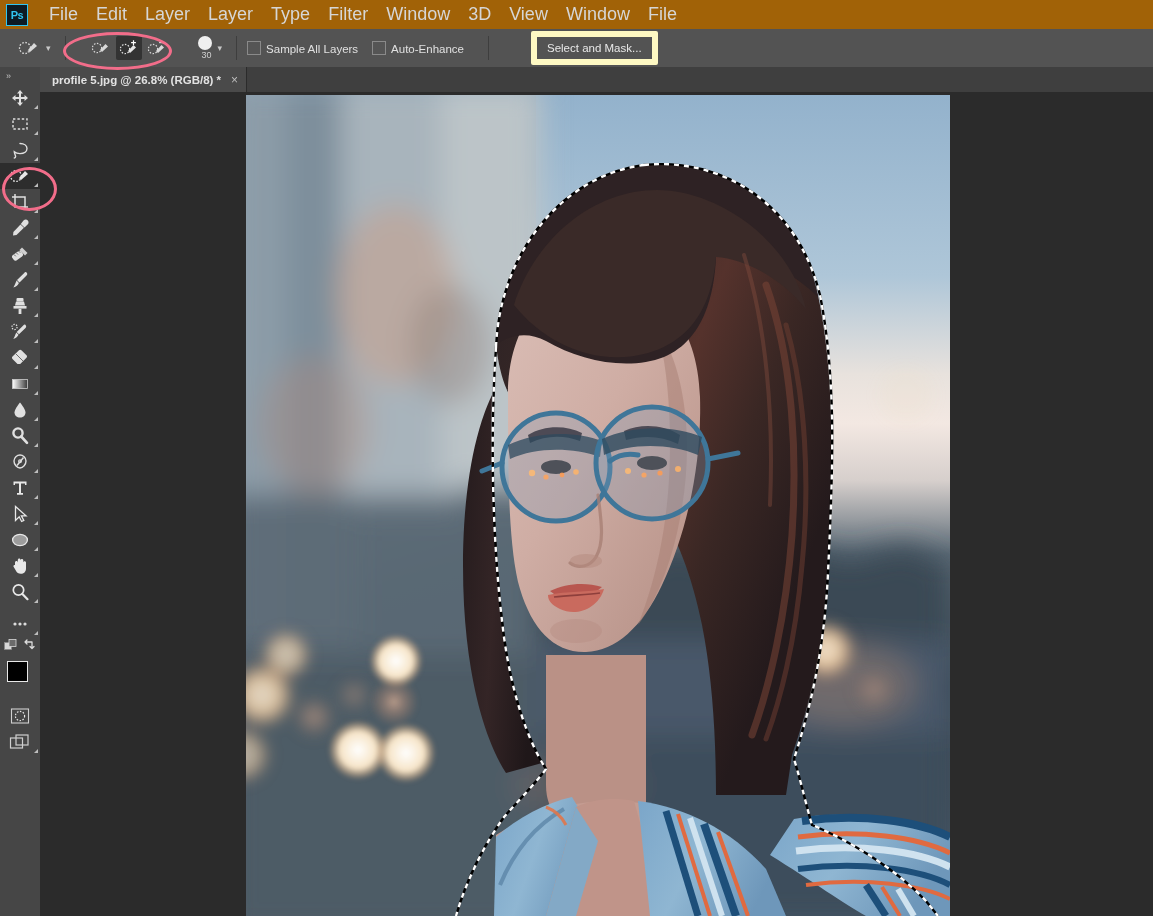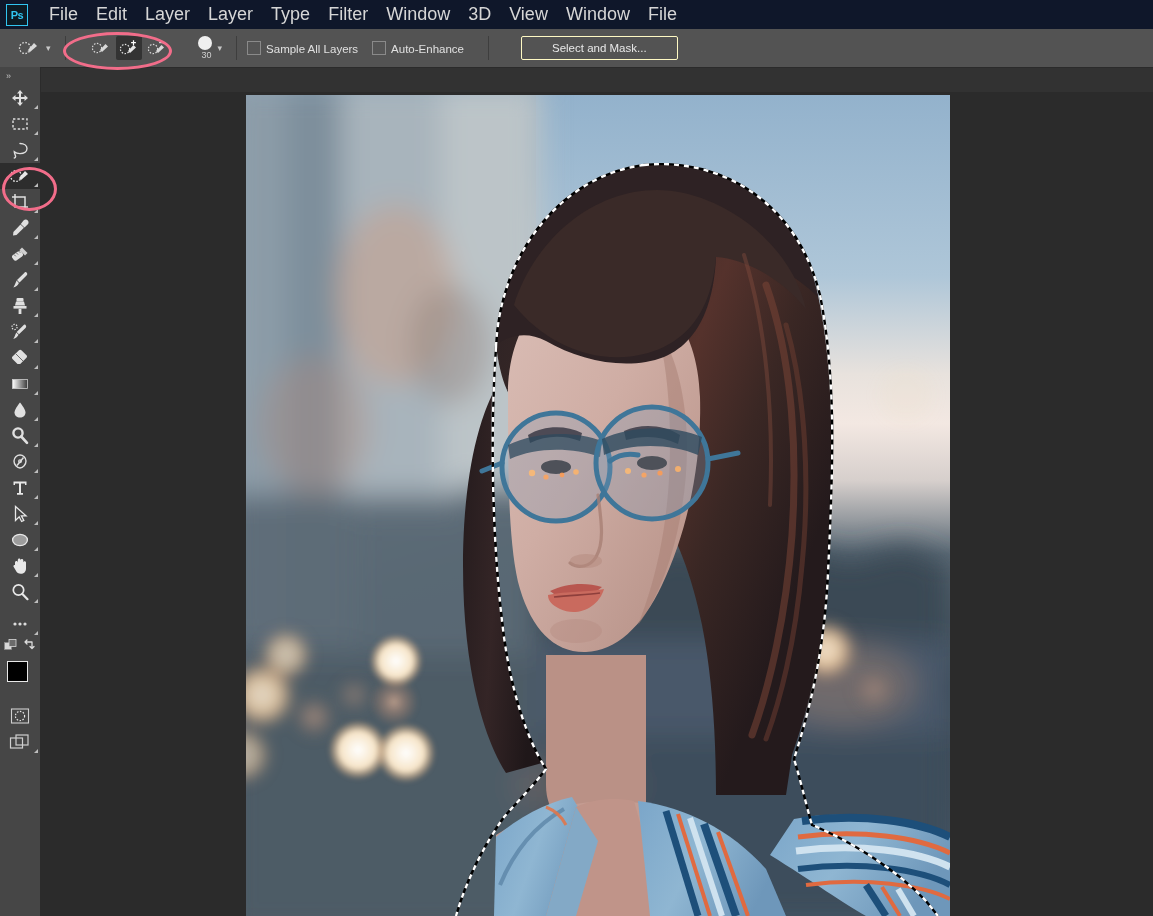--- a/index.html
+++ b/index.html
@@ -19,21 +19,21 @@
     width: 1153px;
     height: 916px;
     background: #323232;
   }
 
   
   .menubar {
     position: absolute;
     left: 0; top: 0;
     width: 1153px; height: 29px;
-    background: #0f172a;
+    background: #a16207;
     display: flex;
     align-items: center;
   }
   .ps-logo {
     width: 20px; height: 20px;
     margin-left: 6px; margin-right: 12px;
     border: 1px solid #31c5f0;
     background: #0d1b24;
     color: #31c5f0;
     font-size: 11px;
@@ -126,29 +126,29 @@
     background: #555555;
     margin-right: 5px;
   }
   .chk-label {
     color: #e0e0e0;
     font-size: 11.5px;
     white-space: nowrap;
   }
   .sm-btn {
     height: 22px;
-    padding: 0 30px;
+    padding: 0 10px;
     background: #535353;
-    border: 1px solid #fef9c3;
+    border: 6px solid #fef9c3;
     border-radius: 2px;
     color: #e8e8e8;
     font-size: 11.5px;
     display: flex;
     align-items: center;
-    margin-left: 22px;
+    margin-left: 32px;
   }
 
   
   .toolbar {
     position: absolute;
     left: 0; top: 67px;
     width: 40px; height: 849px;
     background: #464646;
     border-right: 1px solid #2b2b2b;
   }
@@ -562,20 +562,26 @@
 
     <div class="tool">
       <svg width="22" height="18" viewBox="0 0 22 18">
           <rect x="1.5" y="5" width="12" height="10" fill="none" stroke="#cfcfcf" stroke-width="1.2"></rect>
           <rect x="7" y="2" width="12" height="10" fill="none" stroke="#cfcfcf" stroke-width="1.2"></rect>
         </svg>
       <span class="tri"></span>
     </div>
   </div>
 
+  <div class="tabstrip">
+    <div class="doctab">
+      <span class="doctab-title">profile 5.jpg @ 26.8% (RGB/8) *</span>
+      <span class="doctab-close">×</span>
+    </div>
+  </div>
 
   <div class="workspace">
     <div class="canvas">
       <div class="photo">
         <svg width="704" height="821" viewBox="0 0 704 821">
           <defs>
 
             <linearGradient id="sky" x1="0" y1="0" x2="0.25" y2="1">
               <stop offset="0" stop-color="#8fa8bd"></stop>
               <stop offset="0.18" stop-color="#9ab2c4"></stop>

